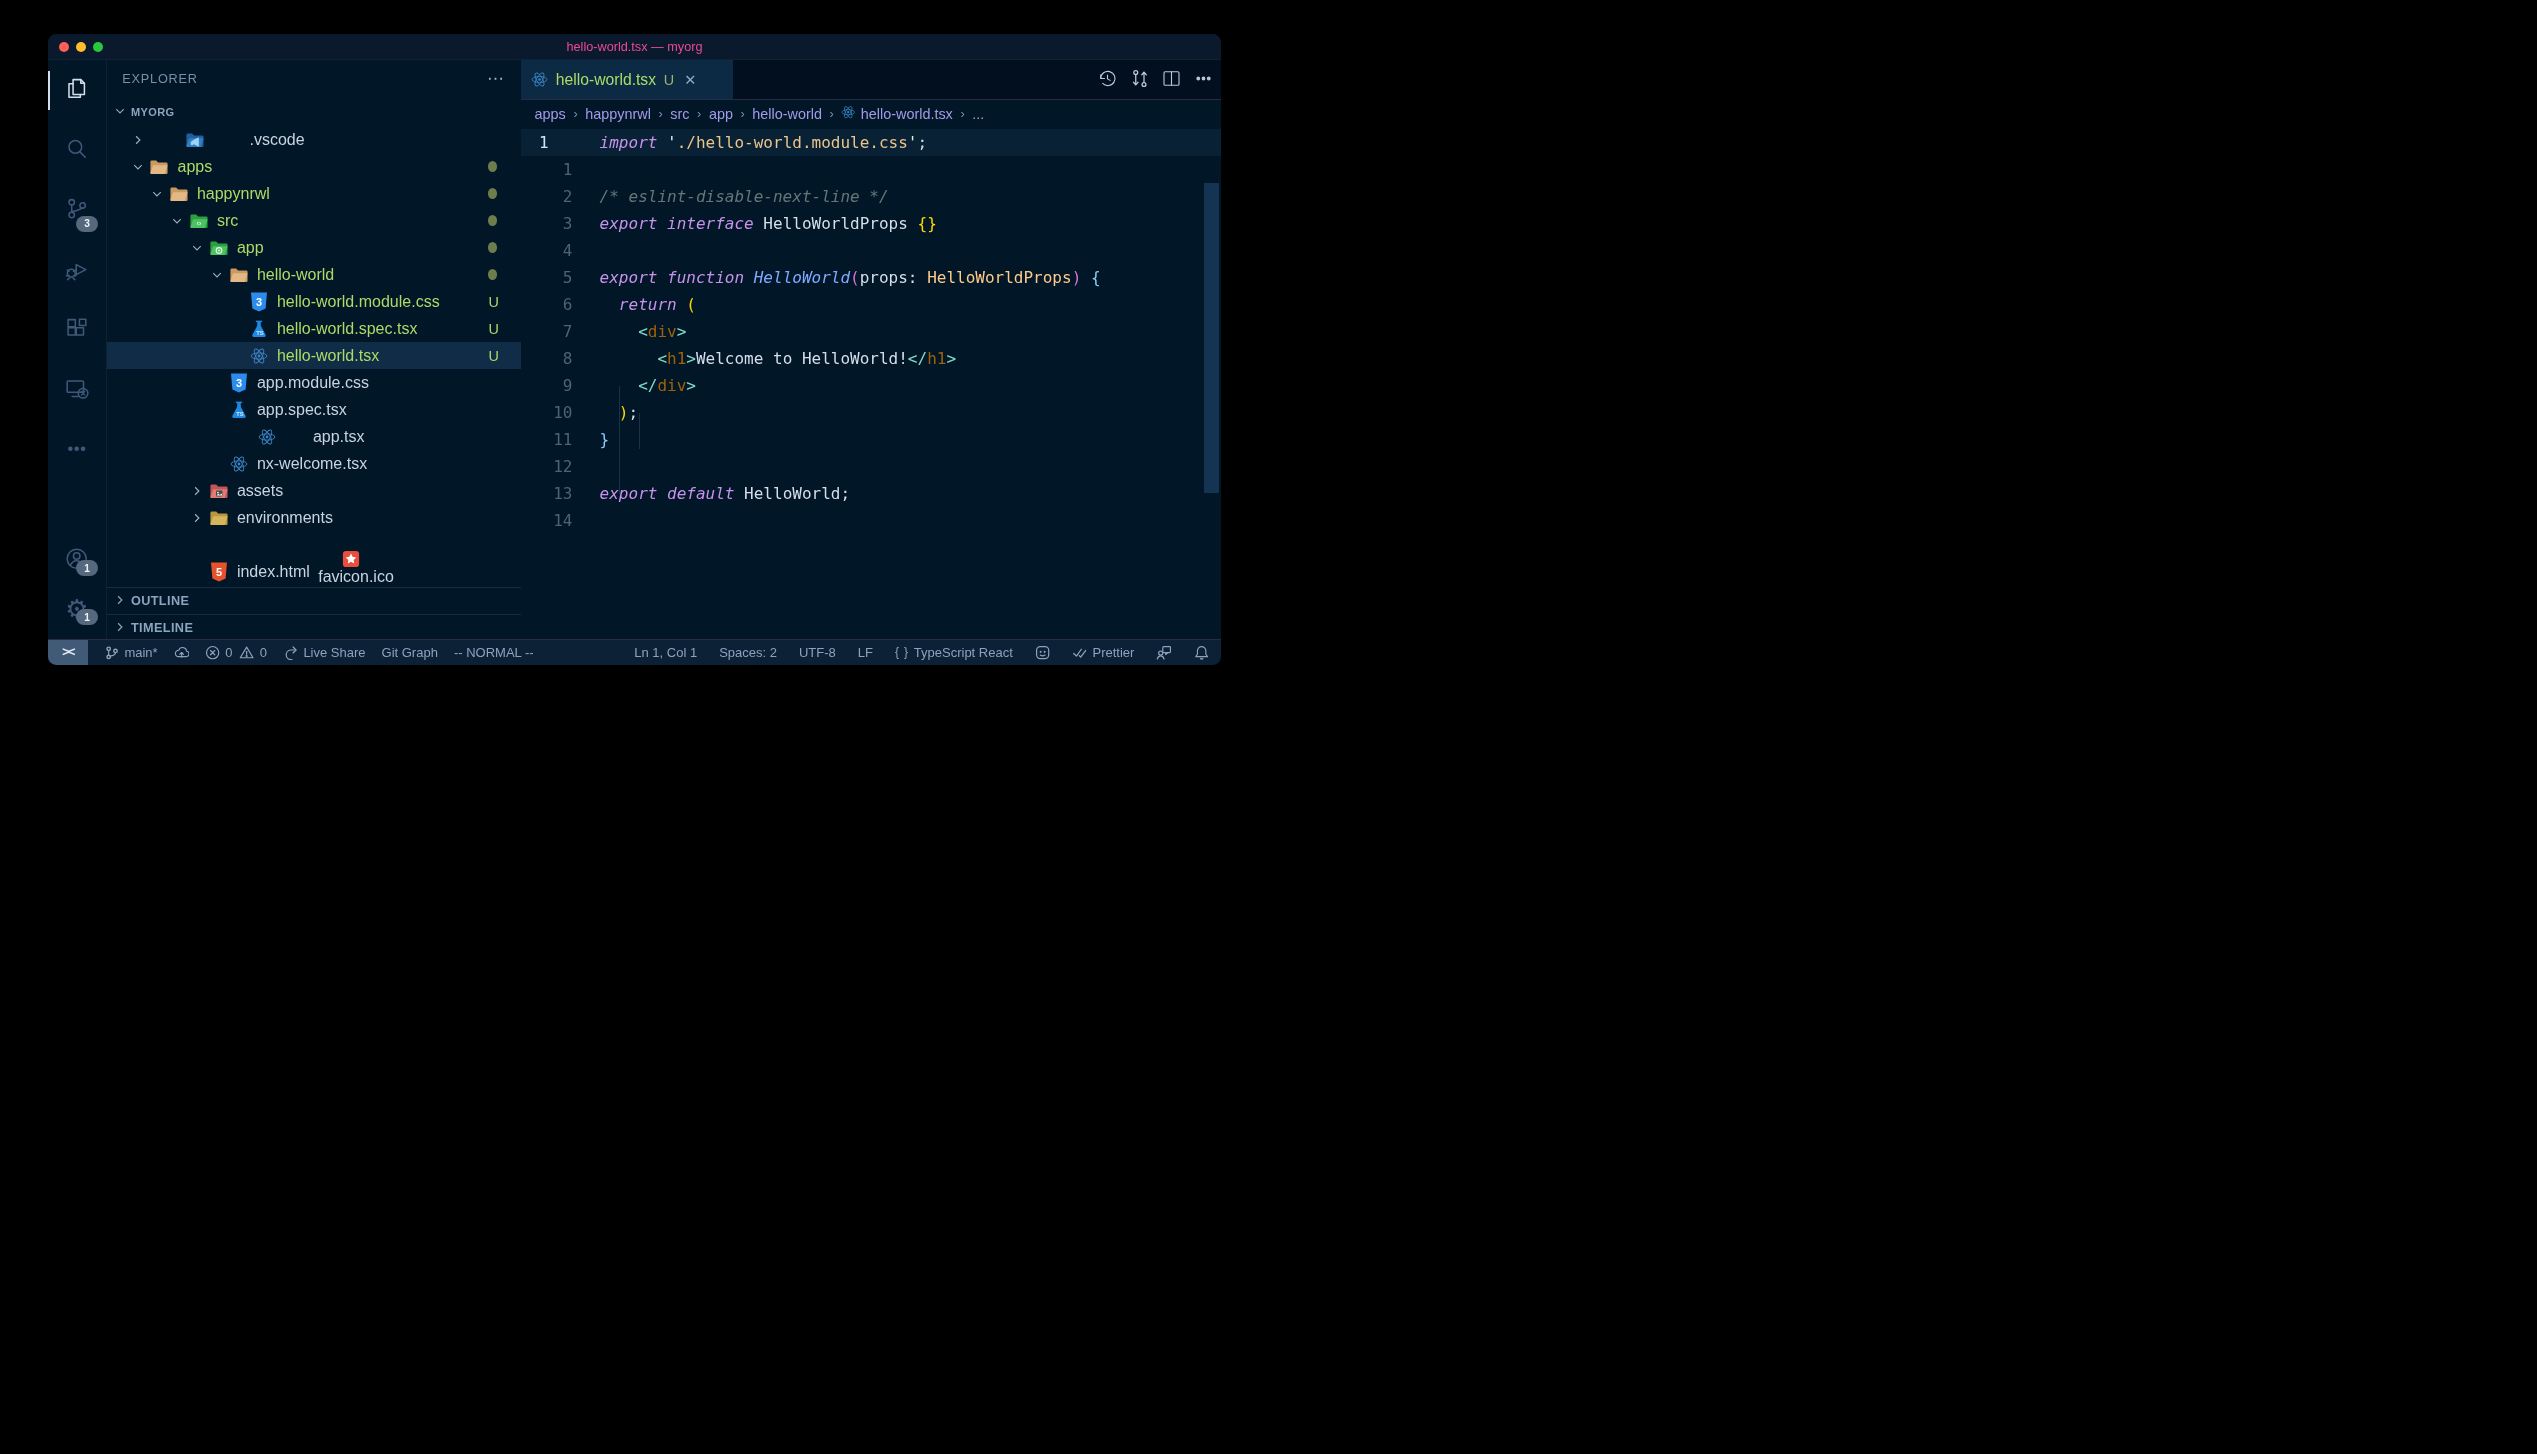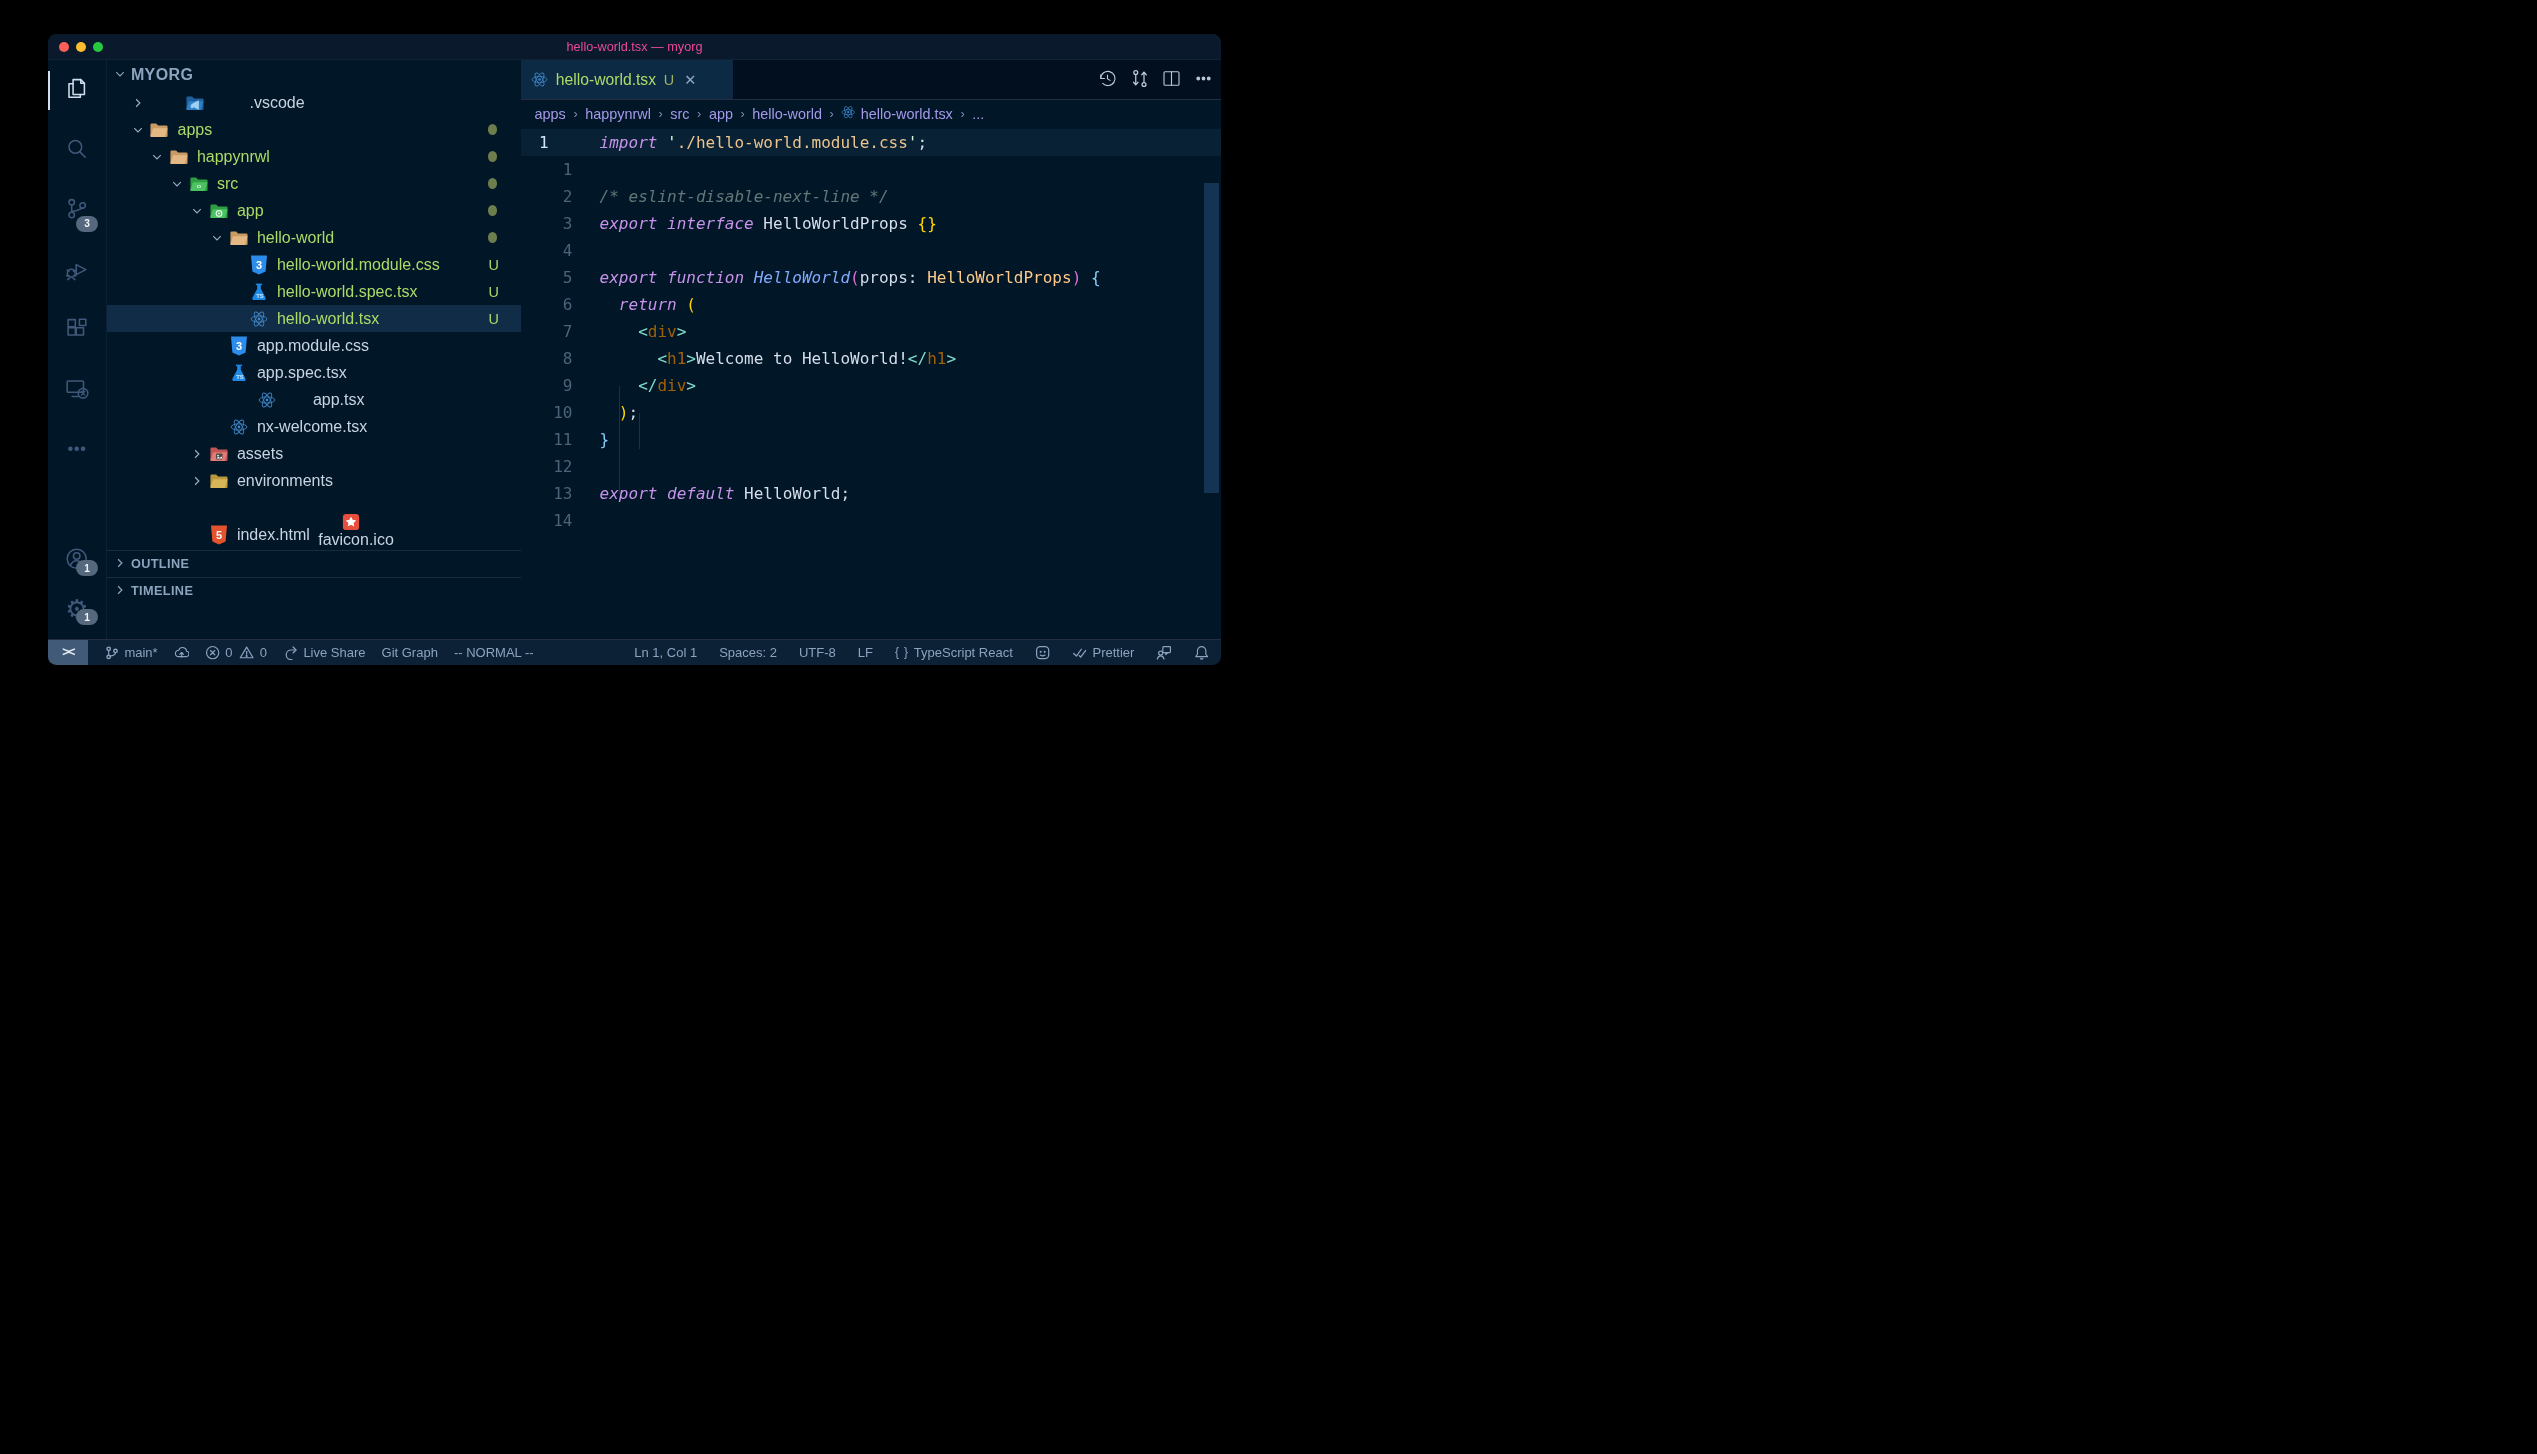--- a/index.html
+++ b/index.html
@@ -23,21 +23,21 @@
   .ab-item svg{width:25.4px;height:25.4px;}
   .ab-bottom{margin-top:auto;padding-bottom:5.1px;}
   .ab-bottom .ab-item{height:49px;}
   .badge{position:absolute;right:7.6px;bottom:8.5px;min-width:16px;height:16px;border-radius:8.5px;background:#56687e;
          color:#eef3f9;font-size:10.2px;font-weight:bold;display:flex;align-items:center;justify-content:center;padding:0 3.4px;}
   .gearglyph{font-size:26px;line-height:1;}
   
   .sidebar{width:414px;flex:0 0 414px;display:flex;flex-direction:column;background:#011627;border-left:0.8px solid rgba(95,126,151,.12);min-height:0;overflow:hidden;}
   .sb-title{height:37px;flex:0 0 37px;display:flex;align-items:center;padding:0 15.3px;color:#7b90a8;font-size:12.7px;letter-spacing:0.8px;}
   .sb-title .dots{margin-left:auto;color:#9fb2c8;font-size:17px;letter-spacing:1.7px;cursor:pointer;}
-  .sb-section{height:29px;flex:0 0 29px;display:flex;align-items:center;color:#8ca4bd;font-size:16px;font-weight:bold;letter-spacing:0.4px;padding-left:6.8px;background:#01162700;}
+  .sb-section{height:29px;flex:0 0 29px;display:flex;align-items:center;color:#8ca4bd;font-size:11px;font-weight:bold;letter-spacing:0.4px;padding-left:6.8px;background:#01162700;}
   .sb-section .chev{margin-right:5.1px;}
   .chev svg{width:12px;height:12px;stroke:#8ca4bd;}
   #tree{flex:0 0 461px;}
   .trow{height:27px;display:flex;align-items:center;position:relative;font-size:16px;color:#c8d4e2;cursor:pointer;white-space:nowrap;}
   .trow.selected{background:#112c46;}
   .trow .chevbox{width:18.6px;flex:0 0 18.6px;display:flex;align-items:center;}
   .trow .chevbox svg{width:12px;height:12px;stroke:#9fb2c8;}
   .trow .ficon{width:18px;height:17px;flex:0 0 18px;margin-right:9.3px;display:flex;align-items:center;}
   .trow .fname.modified{color:#addb67;}
   .trow .ubadge{position:absolute;right:22px;color:#addb67;font-size:14.4px;}
@@ -164,20 +164,24 @@
               <span class="badge">1</span>
             </div>
             <div class="ab-item">
               <span><span class="gearglyph">⚙</span></span>
               <span class="badge">1</span>
             </div>
           </div>
         </div>
 
       <div class="sidebar">
+        <div class="sb-title">
+          <span>EXPLORER</span>
+          <span class="dots">⋯</span>
+        </div>
         <div class="sb-section">
           <span class="chev"><svg viewBox="0 0 16 16" fill="none" stroke-width="1.6">
                 <path d="M3 5.5l5 5 5-5"></path>
               </svg></span>
           <span>MYORG</span>
         </div>
         <div id="tree">
             <div class="trow" style="padding-left: 24.6px; gap: 36px;">
               <span class="chevbox">
                 <svg viewBox="0 0 16 16" fill="none" stroke-width="1.5">

